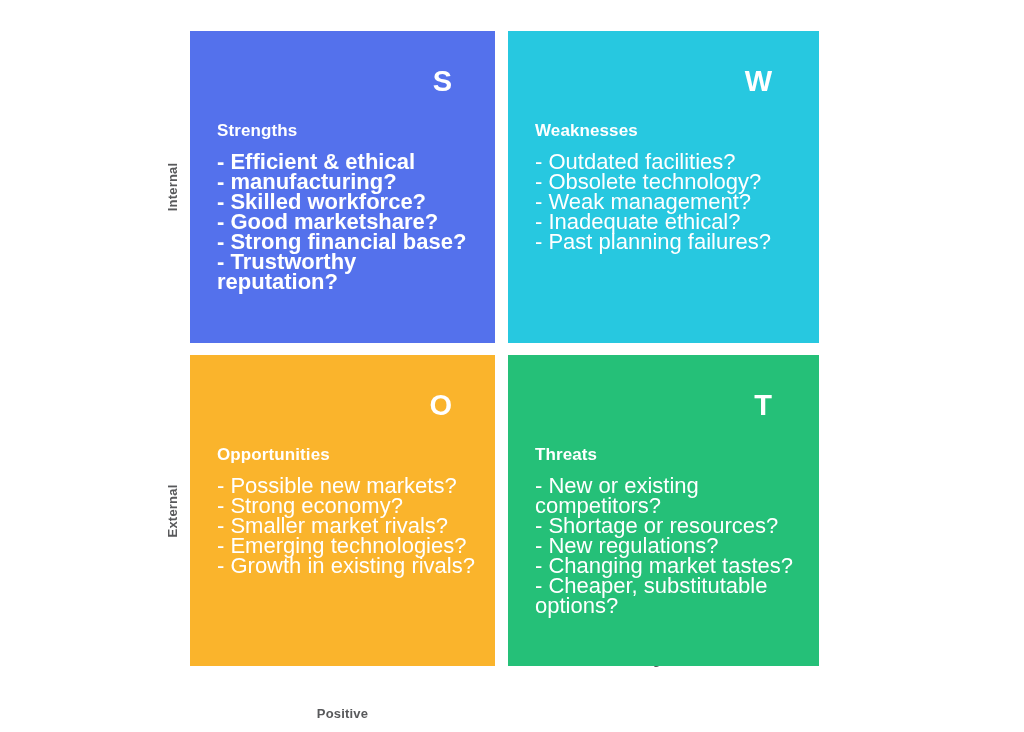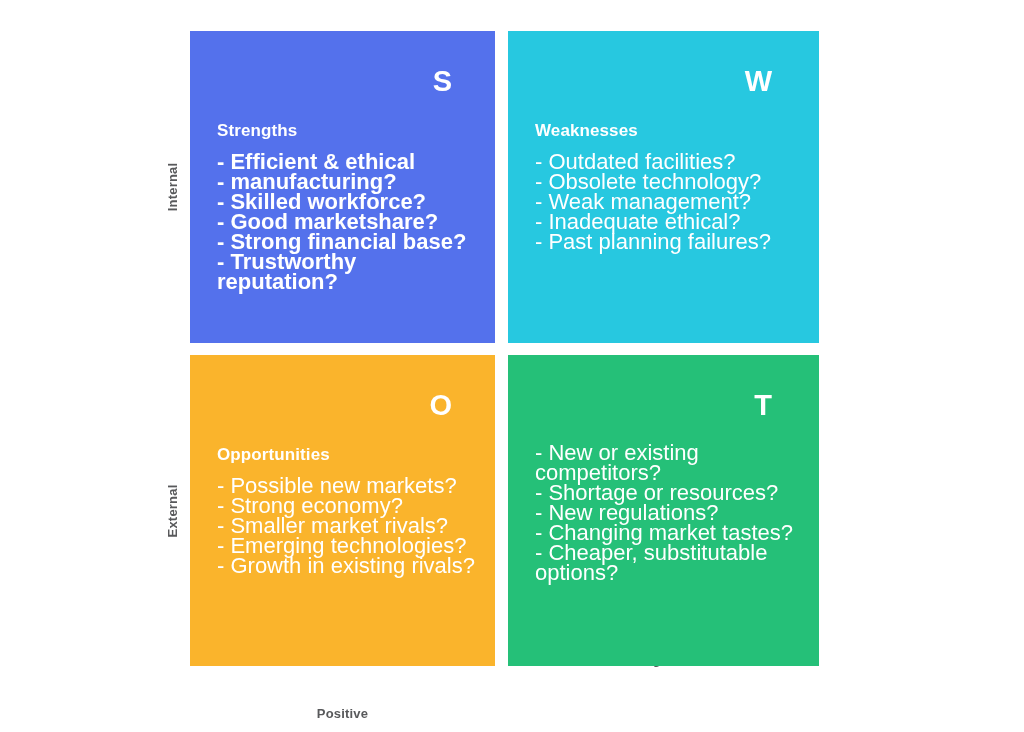--- a/index.html
+++ b/index.html
@@ -210,20 +210,21 @@
         <li>- Smaller market rivals?</li>
         <li>- Emerging technologies?</li>
         <li>- Growth in existing rivals?</li>
       </ul>
     </div>
   </div>
 
   <div id="quadrant-threats" class="quadrant weight-regular" style="background: rgb(37, 192, 120);">
     <div class="quadrant-letter">T</div>
     <div class="quadrant-body">
+      <div class="quadrant-title">Threats</div>
       <ul class="quadrant-list">
         <li>- New or existing competitors?</li>
         <li>- Shortage or resources?</li>
         <li>- New regulations?</li>
         <li>- Changing market tastes?</li>
         <li>- Cheaper, substitutable options?</li>
       </ul>
     </div>
   </div>
 

